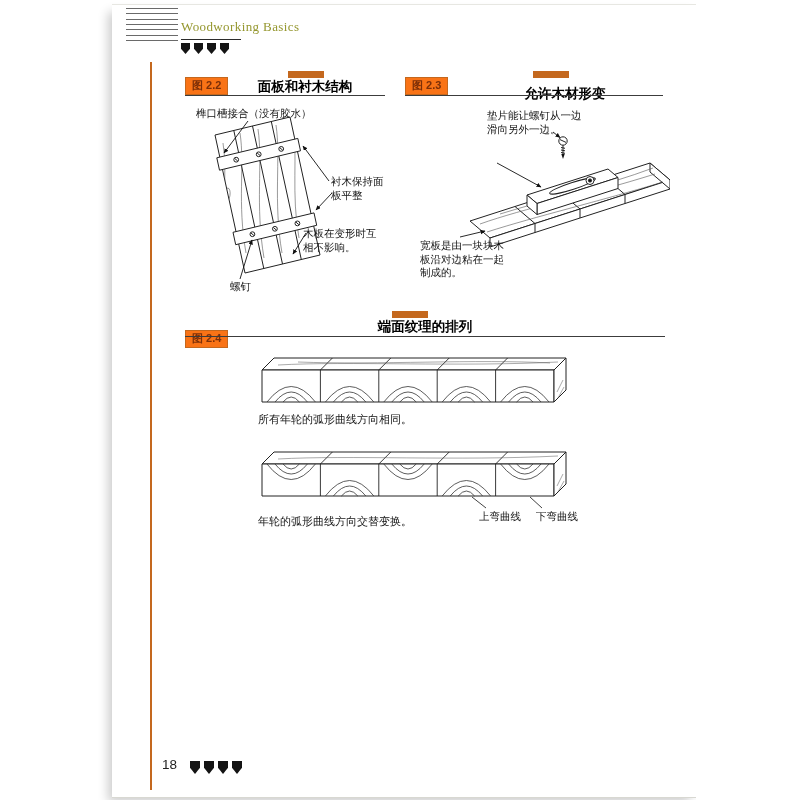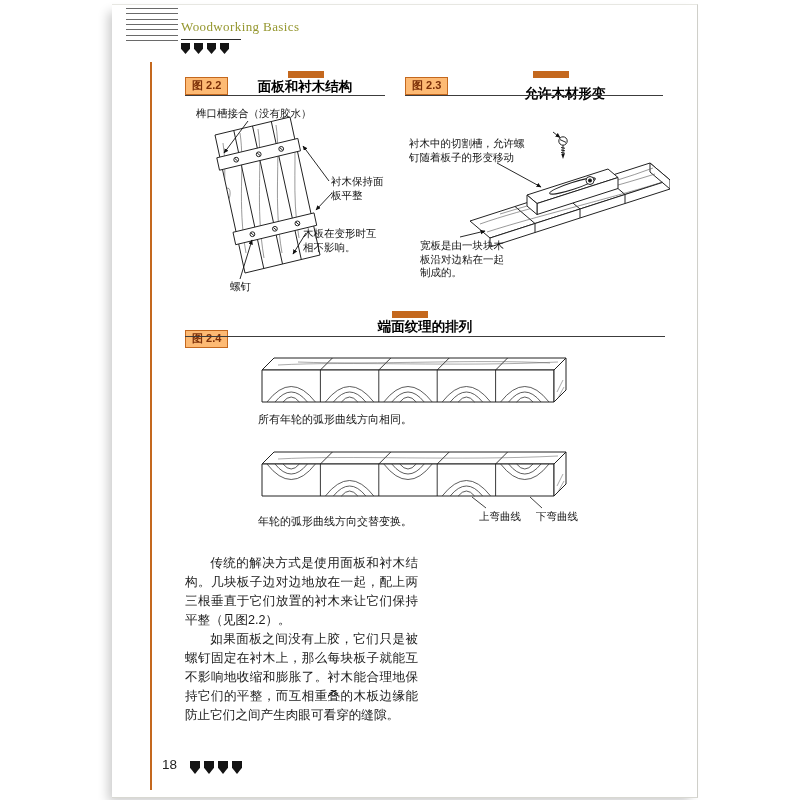--- a/index.html
+++ b/index.html
@@ -1,31 +1,31 @@
 <!DOCTYPE html>
 <html style="--accent: #c4681e; --brand: #95972f;"><head>
 <meta charset="utf-8">
 <style>
   html,body{margin:0;padding:0;background:#ffffff;}
   .screen{position:relative;width:696px;height:800px;overflow:hidden;
-          font-family:"Liberation Sans",sans-serif;color:#1a1a1a;padding-left:32px;}
+          font-family:"Liberation Sans",sans-serif;color:#1a1a1a;}
   .abs{position:absolute;}
   .page{left:112px;top:4px;width:585px;height:792px;background:#fff;
         border-right:1px solid #cfcfc9;border-top:1px solid #e7e7e2;border-bottom:1px solid #d8d8d2;
         box-shadow:-6px 6px 10px -2px rgba(0,0,0,.20);}
   .corner-lines{left:126px;top:8px;width:52px;height:37px;
         background:repeating-linear-gradient(to bottom,#6a6a6a 0 1px,transparent 1px 5.3px);}
   .brand{left:181px;top:19px;font:13px "Liberation Serif",serif;letter-spacing:.4px;color:var(--brand,#95972f);}
   .brand-rule{left:181px;top:39px;width:60px;height:1px;background:#2b2b2b;}
   .pennant-row{display:flex;gap:4px;}
   .pennant{width:9px;height:11px;background:#141414;
         clip-path:polygon(0 0,100% 0,100% 52%,50% 100%,0 52%);}
   .pennant.big{width:10px;height:13px;}
   .vline{left:150px;top:62px;width:2px;height:728px;background:var(--accent,#c4681e);}
-  .fig-label{border:1px solid var(--accent,#c4681e);color:#7c2f08;background:#fdba74;
+  .fig-label{border:1px solid var(--accent,#c4681e);color:#7c2f08;background:#f97316;
         font-weight:bold;font-size:11px;line-height:1;padding:2px 6px 3px;}
   .accent-bar{width:36px;height:7px;background:var(--accent,#c4681e);}
   .fig-title{font-weight:bold;font-size:13.5px;color:#000;text-align:center;}
   .fig-rule{height:1px;background:#3c3c3c;}
   .ann{font-size:10.5px;line-height:1.3;color:#141414;}
   .cap{font-size:11px;color:#141414;}
   .body-col{font-size:12.6px;line-height:19px;text-align:justify;}
   .body-col p{margin:0;text-indent:2em;}
   .pagenum{font-size:13.5px;color:#222;}
   svg{display:block;}
@@ -156,21 +156,21 @@
       <line x1="156" y1="47" x2="160" y2="47.8"></line>
       <line x1="156" y1="49.5" x2="160" y2="50.3"></line>
       <polygon points="156.3,51 158,56 159.7,51" fill="#111" stroke="none"></polygon>
     </g>
     <g stroke="#111" stroke-width="0.9" fill="none">
       <line x1="148" y1="29" x2="155" y2="34.5" marker-end="url(#ah2)"></line>
       <line x1="92" y1="60" x2="136" y2="84" marker-end="url(#ah2)"></line>
       <line x1="55" y1="134" x2="80" y2="128" marker-end="url(#ah2)"></line>
     </g>
   </svg>
-  <div class="abs ann" style="left:409px;top:137px;width:118px;">衬木中的切割槽，允许螺钉随着板子的形变移动</div>
+  <div class="abs ann" style="left:487px;top:109px;width:100px;">垫片能让螺钉从一边滑向另外一边。</div>
   <div class="abs ann" style="left:420px;top:239px;width:90px;">宽板是由一块块木板沿对边粘在一起制成的。</div>
 
   <div class="abs fig-label" style="left:185px;top:330px;">图 2.4</div>
   <div class="abs accent-bar" style="left:392px;top:311px;"></div>
   <div class="abs fig-title" style="left:355px;top:318px;width:140px;">端面纹理的排列</div>
   <div class="abs fig-rule" style="left:185px;top:336px;width:480px;"></div>
 
   <svg class="abs" style="left:258px;top:352px;" width="320" height="56" viewBox="0 0 320 56">
     <g stroke="#222" stroke-width="1" fill="#fff">
       <polygon points="4,18 16,6 308,6 296,18"></polygon>
@@ -231,24 +231,20 @@
     </g>
     <g stroke="#111" stroke-width="0.8">
       <line x1="228" y1="60" x2="214" y2="49"></line>
       <line x1="284" y1="60" x2="272" y2="49"></line>
     </g>
   </svg>
   <div class="abs cap" style="left:258px;top:514px;">年轮的弧形曲线方向交替变换。</div>
   <div class="abs ann" style="left:479px;top:510px;">上弯曲线</div>
   <div class="abs ann" style="left:536px;top:510px;">下弯曲线</div>
 
-  <div class="abs body-col" style="left:185px;top:554px;width:233px;">
-    <p>传统的解决方式是使用面板和衬木结构。几块板子边对边地放在一起，配上两三根垂直于它们放置的衬木来让它们保持平整（见图2.2）。</p>
-    <p>如果面板之间没有上胶，它们只是被螺钉固定在衬木上，那么每块板子就能互不影响地收缩和膨胀了。衬木能合理地保持它们的平整，而互相重叠的木板边缘能防止它们之间产生肉眼可看穿的缝隙。</p>
-  </div>
 
   <div class="abs pagenum" style="left:162px;top:757px;">18</div>
   <div class="abs pennant-row" style="left:190px;top:761px;">
     <span class="pennant big"></span>
     <span class="pennant big"></span>
     <span class="pennant big"></span>
     <span class="pennant big"></span>
   </div>
 
 </div>

